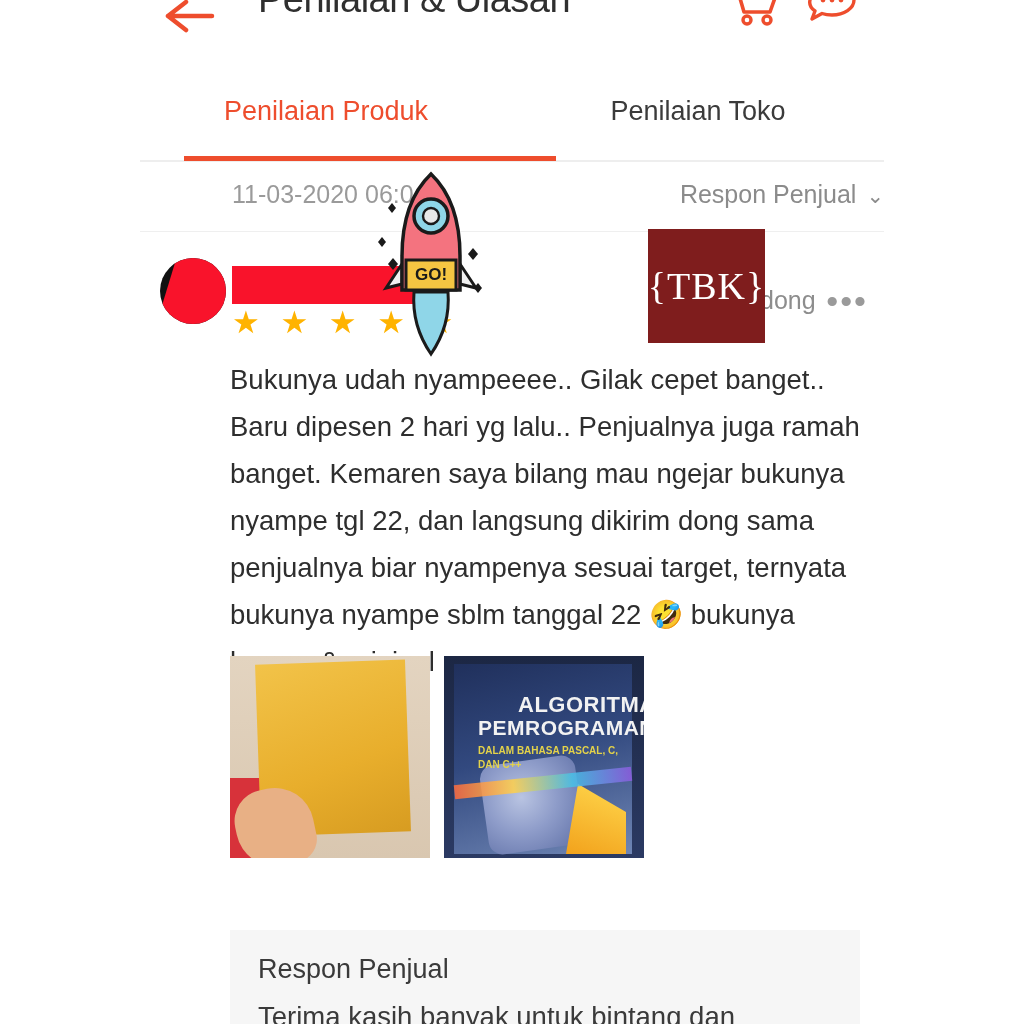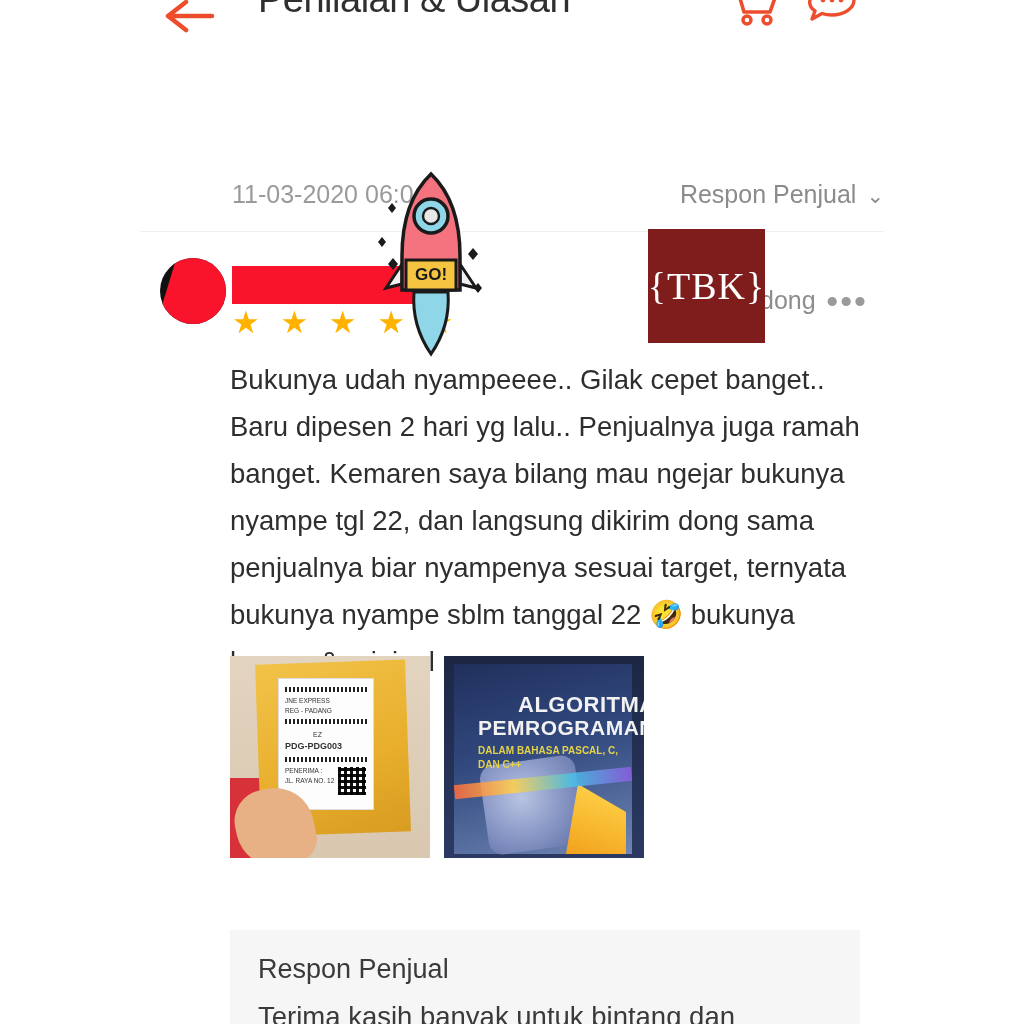--- a/index.html
+++ b/index.html
@@ -238,20 +238,25 @@
     <div class="chat-icon">
       <svg viewBox="0 0 56 48" width="56" height="48" aria-hidden="true">
         <path d="M6 20 a22 15 0 0 1 44 0 a22 15 0 0 1 -22 15 c-4 0 -7 -0.5 -10 -1.5 L8 39 l3 -8 A16 12 0 0 1 6 20 z" fill="none" stroke="#ee4d2d" stroke-width="3.4" stroke-linejoin="round"></path>
         <circle cx="19" cy="20" r="2.4" fill="#ee4d2d"></circle>
         <circle cx="28" cy="20" r="2.4" fill="#ee4d2d"></circle>
         <circle cx="37" cy="20" r="2.4" fill="#ee4d2d"></circle>
       </svg>
     </div>
   </div>
 
+  <div class="tabs">
+    <div class="tab tab-produk">Penilaian Produk</div>
+    <div class="tab tab-toko">Penilaian Toko</div>
+    <div class="tab-underline"></div>
+  </div>
 
   <div class="meta-row">
     <div class="meta-date">11-03-2020 06:04</div>
     <div class="respon-link">
       <span>Respon Penjual</span><span class="chev">⌄</span>
     </div>
   </div>
 
   <div class="reviewer-row">
     <div class="avatar">
@@ -285,32 +290,20 @@
 
   <div class="tbk-sticker">{TBK}</div>
 
   <div class="review-text">Bukunya udah nyampeeee.. Gilak cepet banget.. Baru dipesen 2 hari yg lalu.. Penjualnya juga ramah banget. Kemaren saya bilang mau ngejar bukunya nyampe tgl 22, dan langsung dikirim dong sama penjualnya biar nyampenya sesuai target, ternyata bukunya nyampe sblm tanggal 22 🤣 bukunya bagus, &amp; original</div>
 
   <div class="photos">
     <div class="photo photo-1">
       <div class="pkg-wall"></div>
       <div class="pkg-red"></div>
       <div class="pkg-bag"></div>
-      <div class="pkg-label">
-        <div class="pkg-bar" style="top:8px;"></div>
-        <div class="pkg-txt" style="top:18px;">JNE EXPRESS</div>
-        <div class="pkg-txt" style="top:28px;">REG - PADANG</div>
-        <div class="pkg-bar" style="top:40px;"></div>
-        <div class="pkg-txt" style="top:52px; left:34px; font-size:7px;">EZ</div>
-        <div class="pkg-txt" style="top:62px; font-size:9px; font-weight:bold;">PDG-PDG003</div>
-        <div class="pkg-bar" style="top:78px;"></div>
-        <div class="pkg-txt" style="top:88px;">PENERIMA :</div>
-        <div class="pkg-txt" style="top:98px;">JL. RAYA NO. 12</div>
-        <div class="pkg-qr"></div>
-      </div>
       <div class="pkg-hand"></div>
     </div>
     <div class="photo photo-2">
       <div class="book-bg"></div>
       <div class="book-cover">
         <div class="book-gear"></div>
         <div class="book-yellow"></div>
         <div class="book-stripe"></div>
         <div class="book-t1">ALGORITMA</div>
         <div class="book-t2">PEMROGRAMAN</div>

